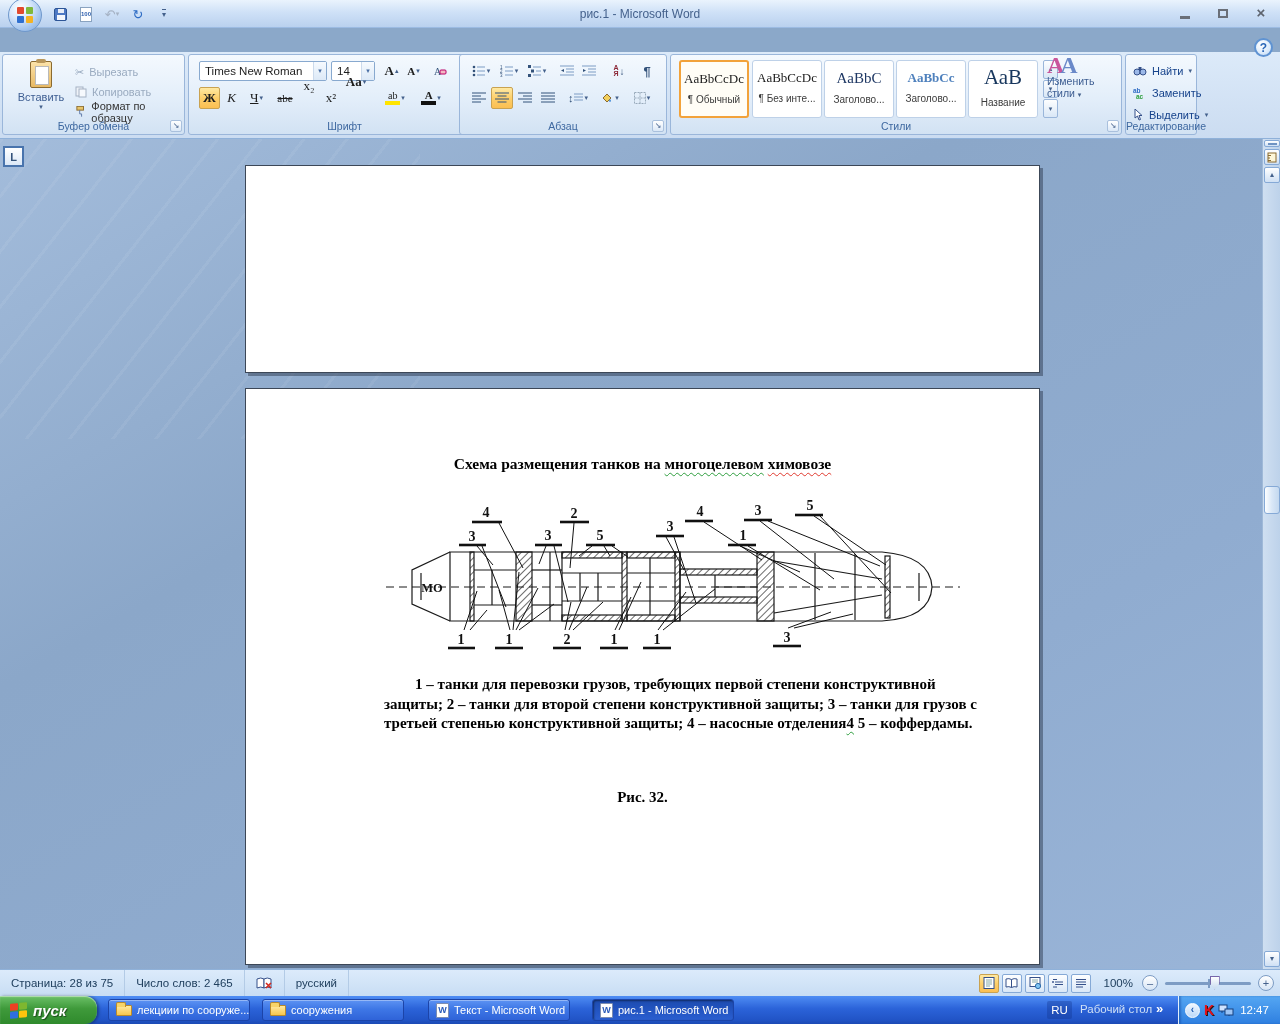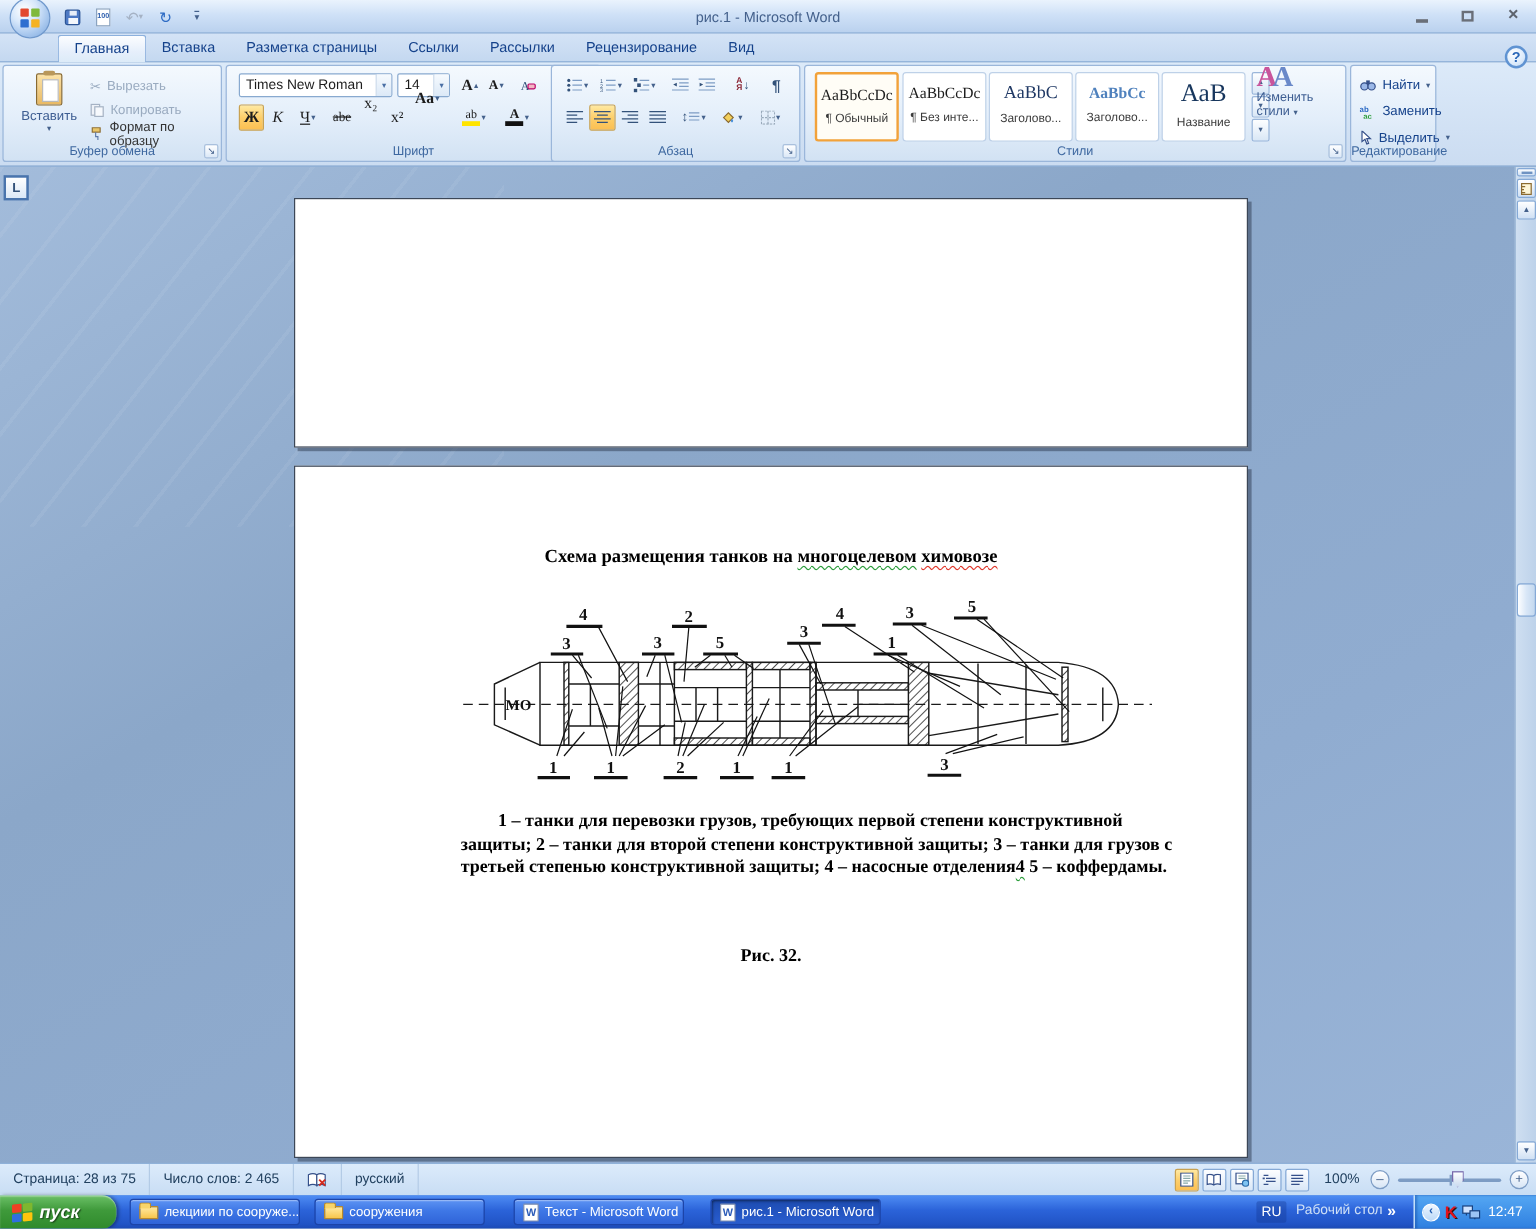--- a/index.html
+++ b/index.html
@@ -215,29 +215,20 @@
         </div>
       <div class="wbtn">
           <span class="resto"></span>
         </div>
       <div class="wbtn">
           <span class="xglyph">×</span>
         </div>
     </div>
   </div>
 
-  <div class="tabrow">
-    <div class="tab active">Главная</div>
-    <div class="tab">Вставка</div>
-    <div class="tab">Разметка страницы</div>
-    <div class="tab">Ссылки</div>
-    <div class="tab">Рассылки</div>
-    <div class="tab">Рецензирование</div>
-    <div class="tab">Вид</div>
-  </div>
   <div class="helpbtn">?</div>
 
   <div class="ribbon">
 
     <div class="group" style="left:2px;width:183px">
       <div class="paste">
         <span class="clip"></span>
         <span class="rlabel" style="margin-top:3px">Вставить</span>
         <span class="car" style="font-size:7px;color:#44618c">▾</span>
       </div>

